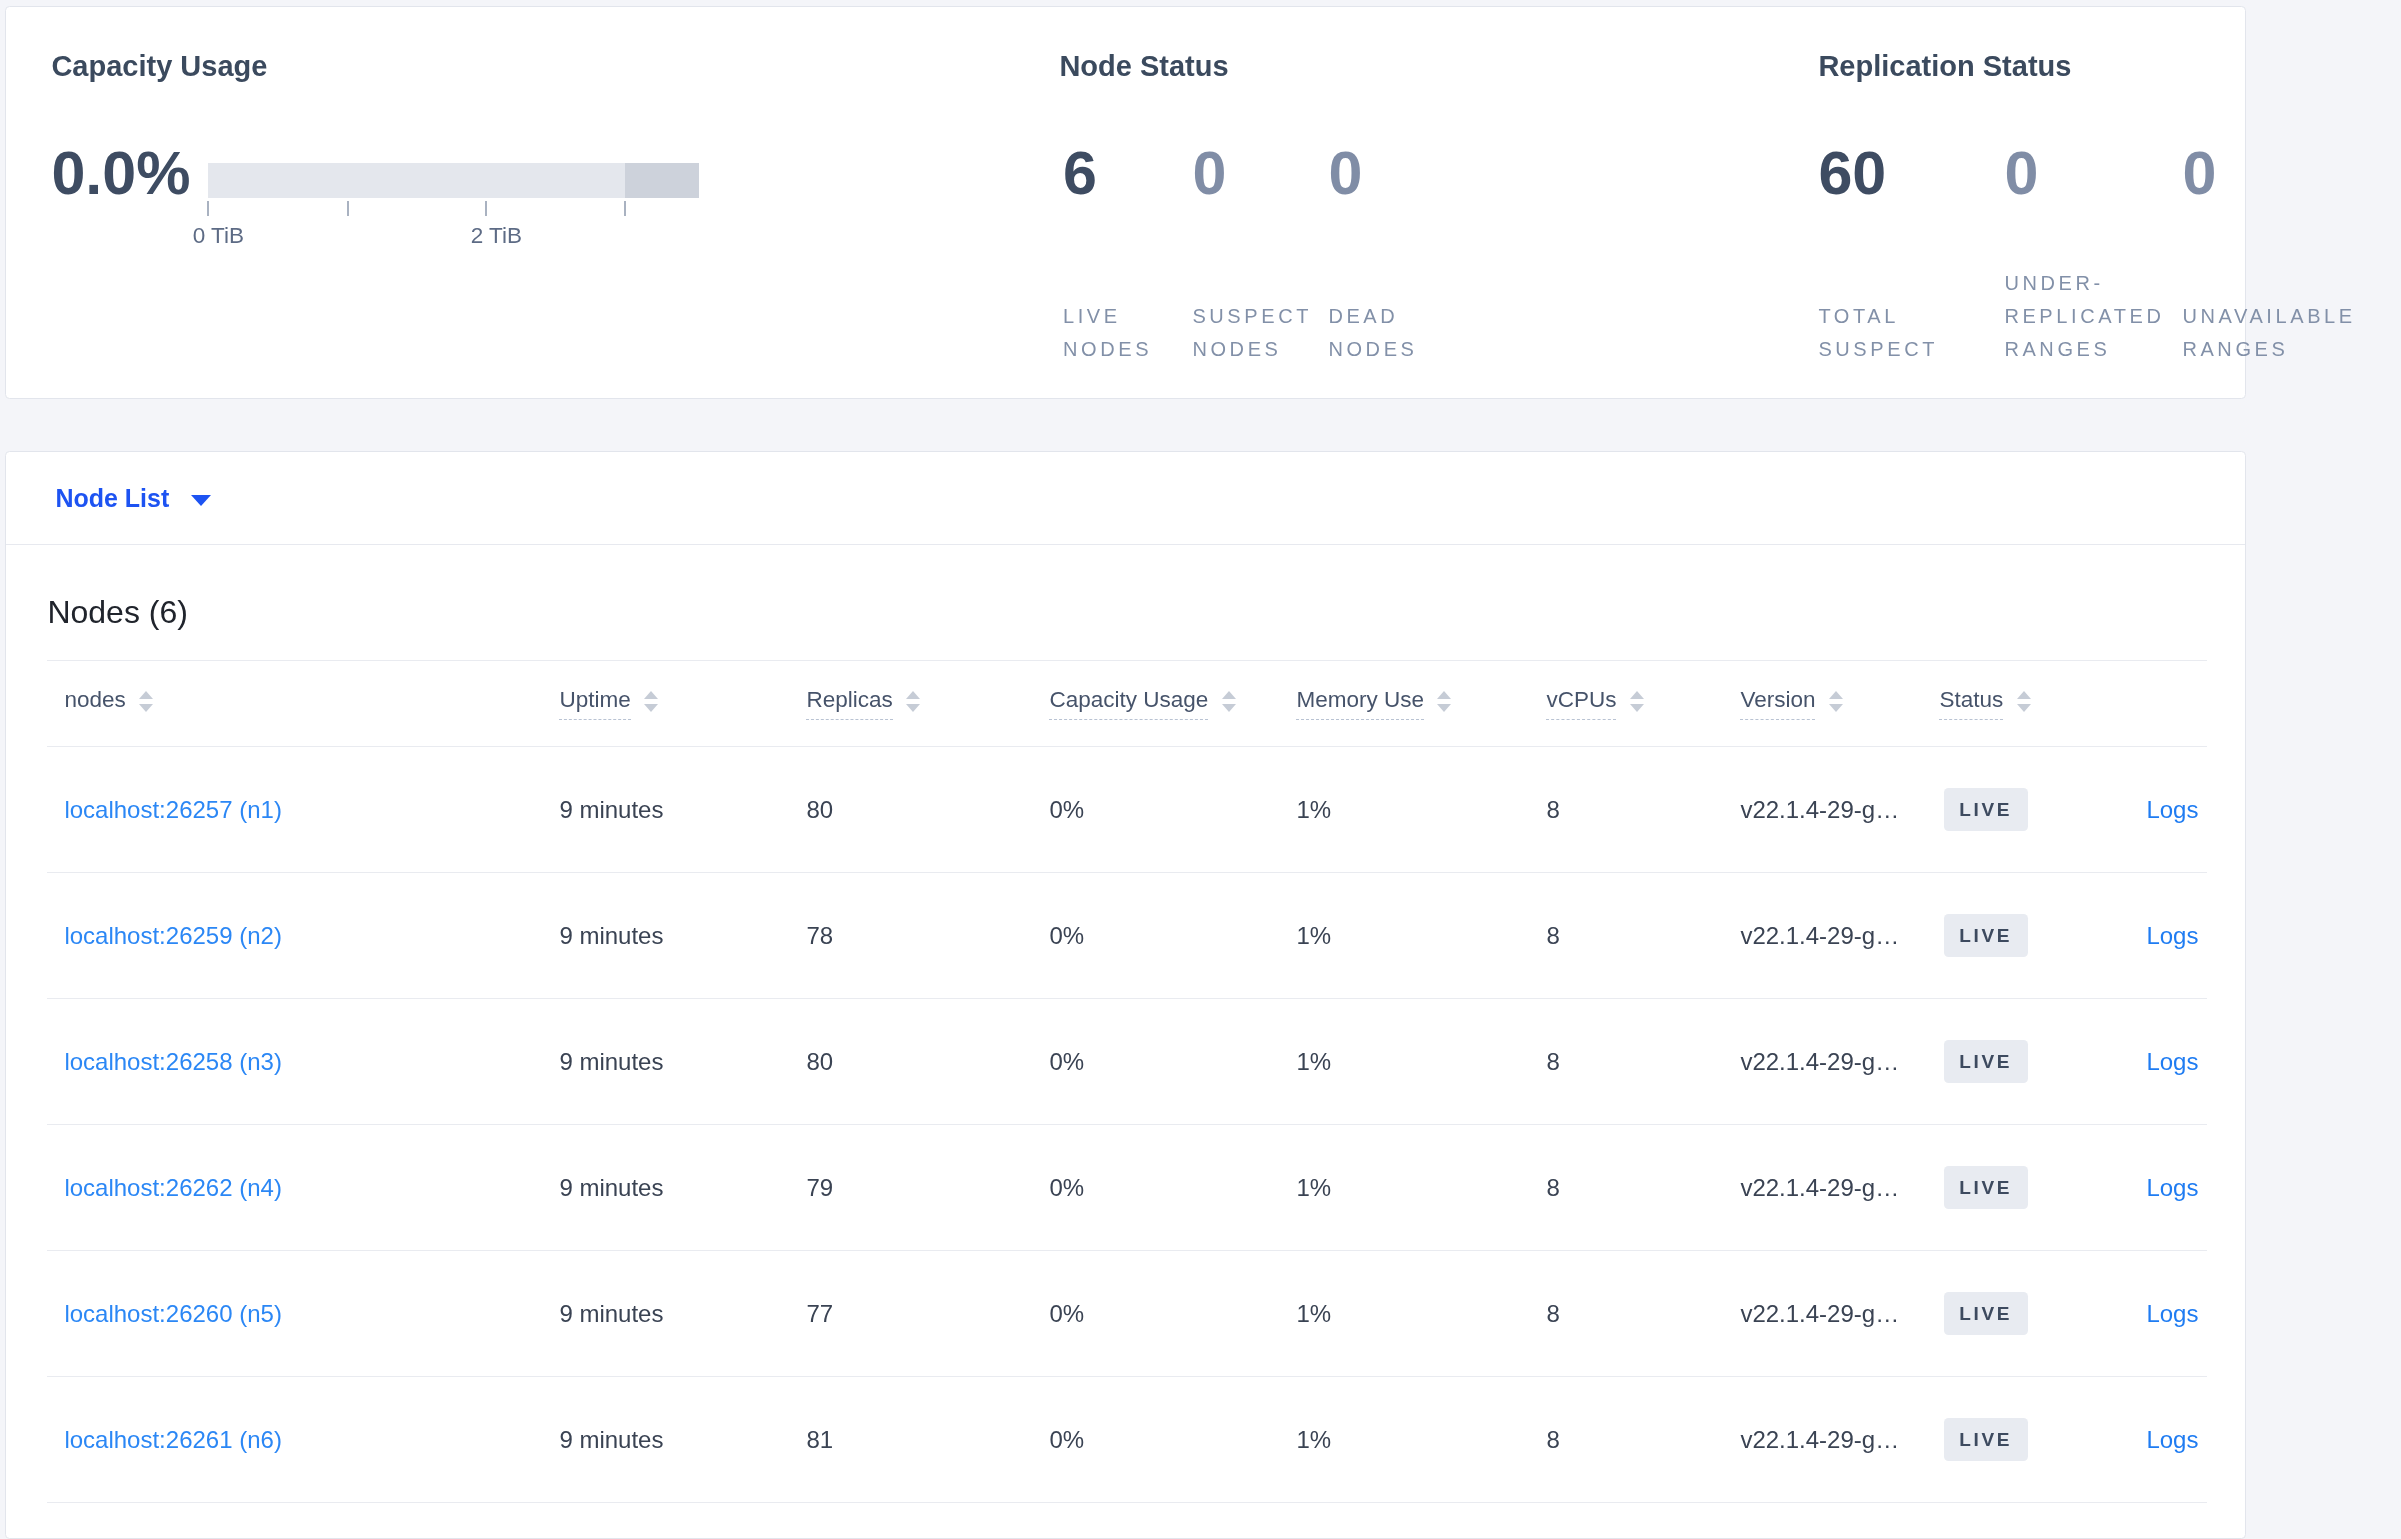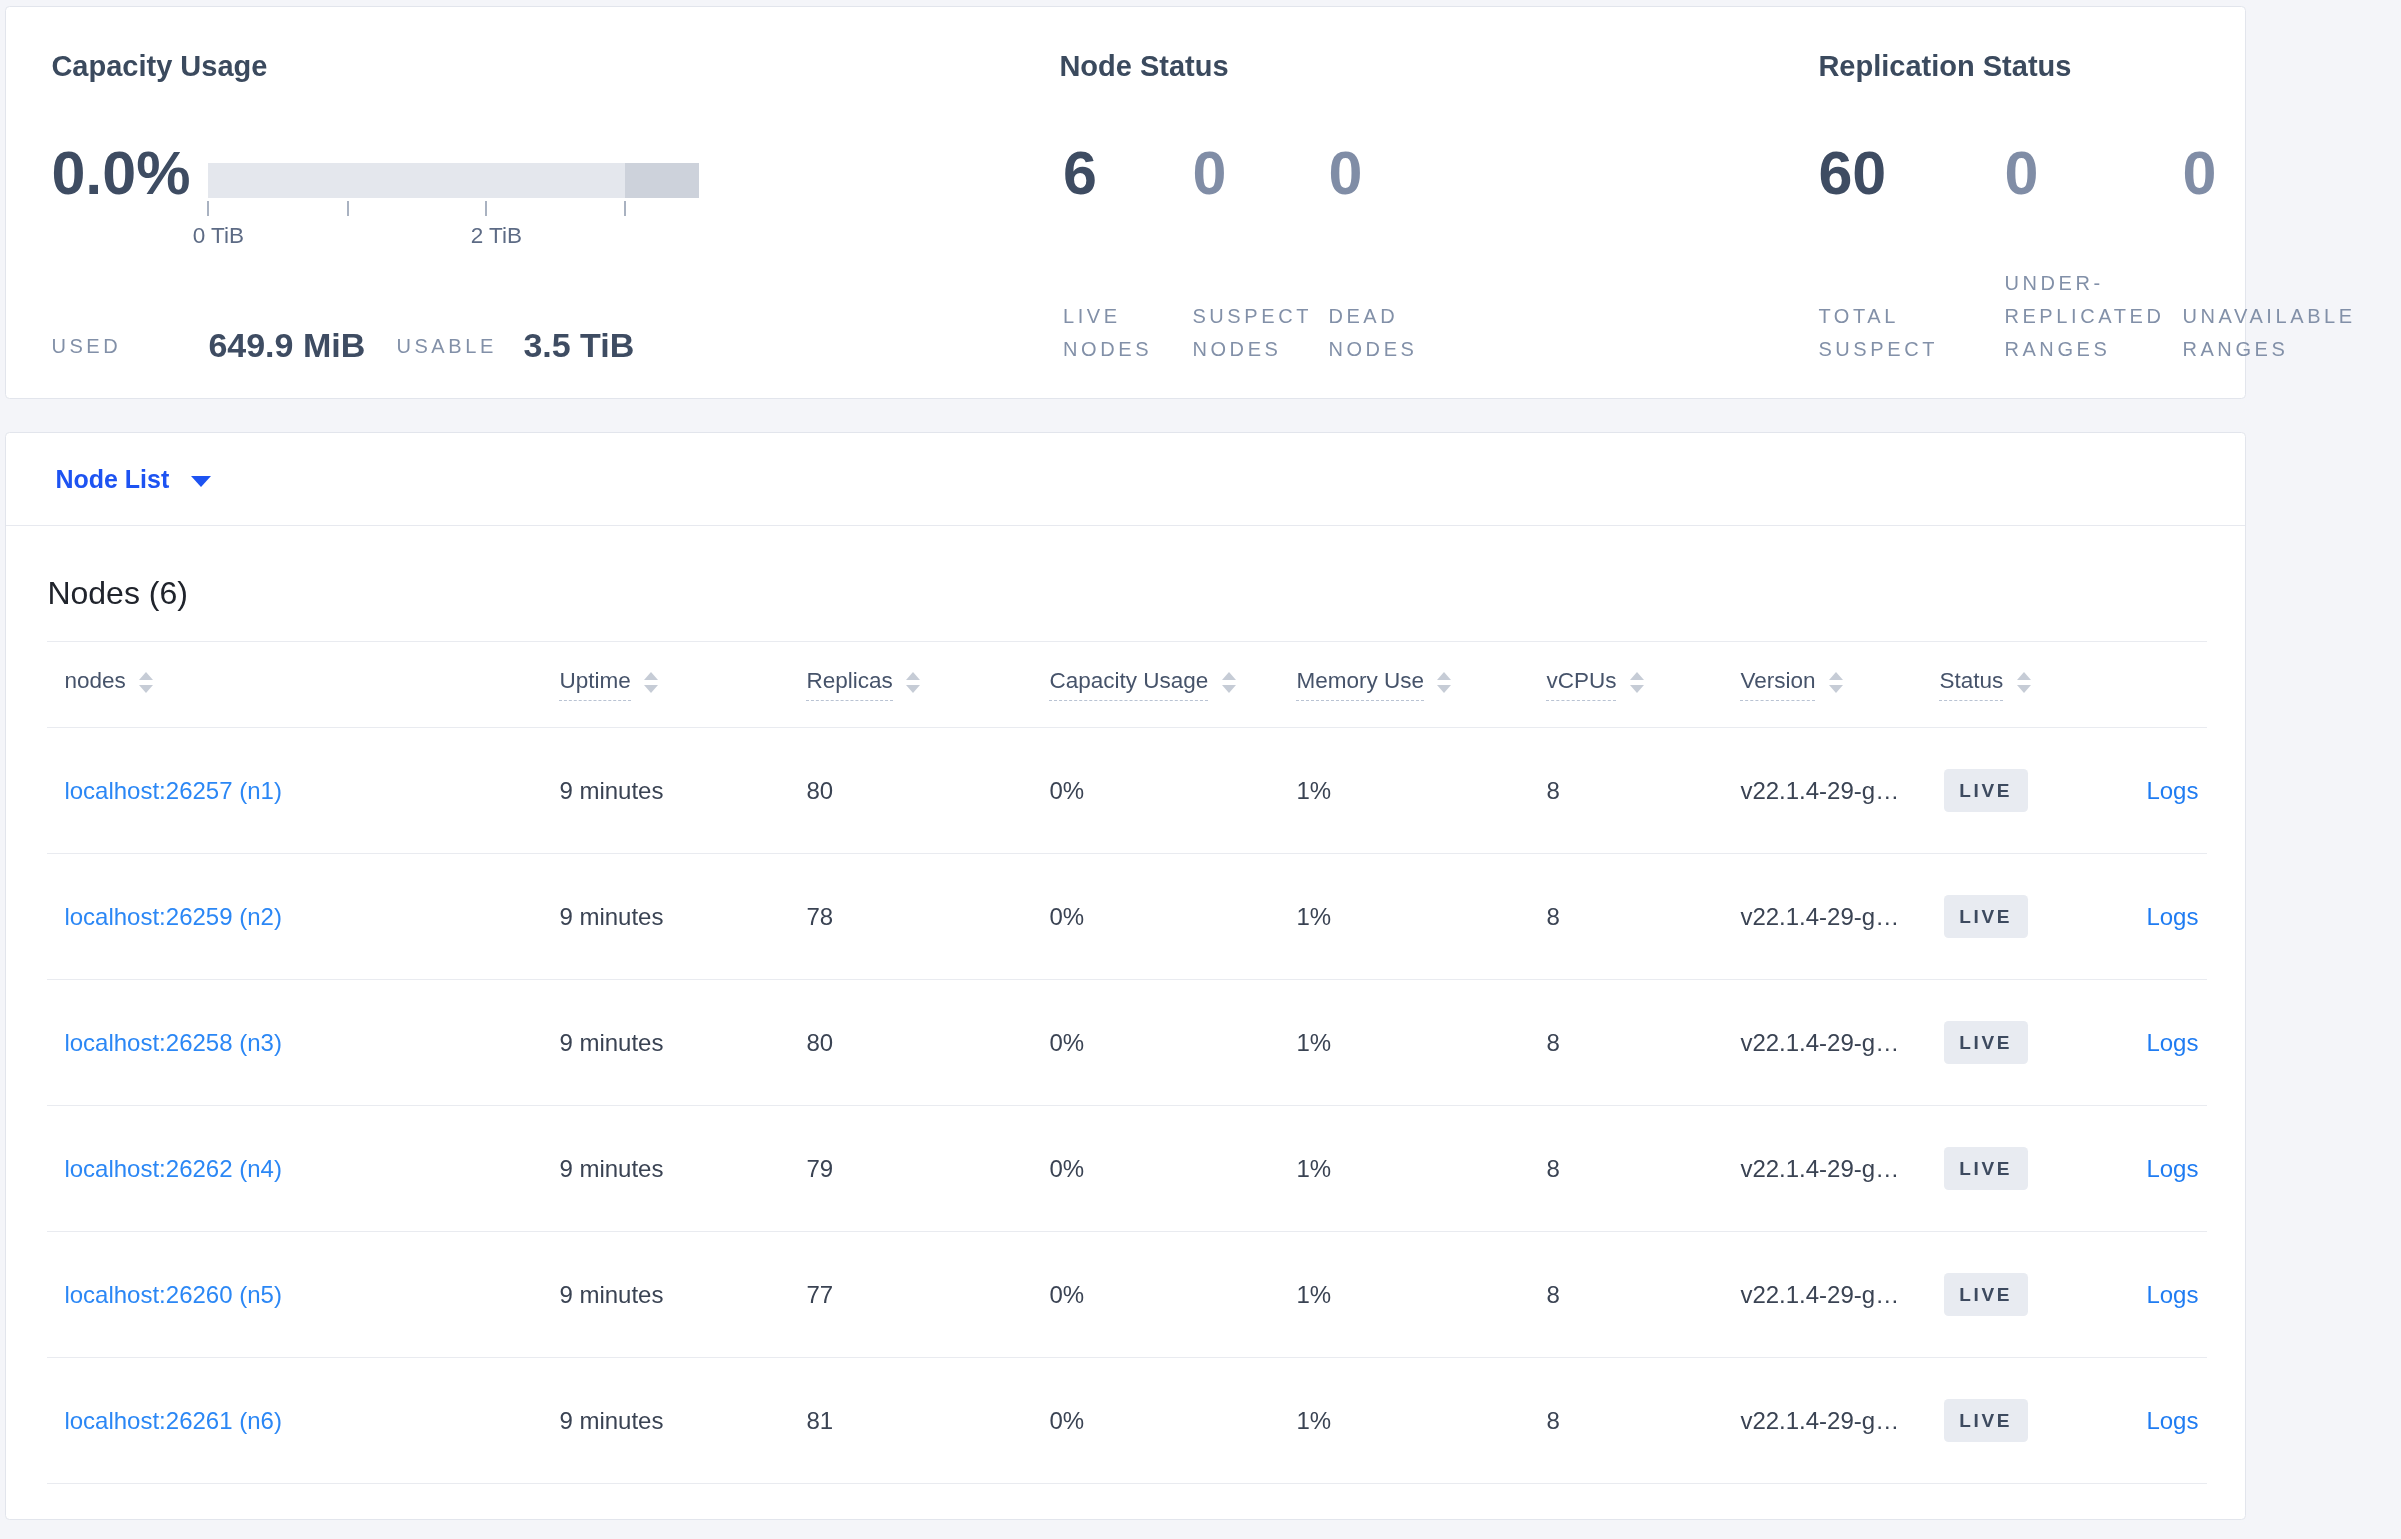--- a/index.html
+++ b/index.html
@@ -12,21 +12,21 @@
   }
   .card {
     position: absolute;
     left: 5.4px;
     width: 2241px;
     background: #ffffff;
     border: 0.9px solid #e2e5ec;
     border-radius: 4.5px;
   }
   #summary-card { top: 6.3px; height: 393px; }
-  #main-card { top: 432px; height: 1088px; }
+  #main-card { top: 451px; height: 1088px; }
 
   
   .panel { position: absolute; top: 0; height: 100%; }
   #capacity-panel { left: 45px; width: 974px; }
   #node-status-panel { left: 1053px; width: 721px; }
   #replication-panel { left: 1812px; width: 559px; }
   .panel-title {
     position: absolute; top: 43px; left: 0;
     font-size: 29px; font-weight: 600; color: #3b4a5e;
   }
@@ -132,26 +132,20 @@
     <div class="big-number" id="capacity-percent">0.0%</div>
     <div id="capacity-bar">
       <div class="bar-tail" style="width: 15.2%;"></div>
     </div>
     <div class="axis-tick" style="left:156px"></div>
     <div class="axis-tick" style="left:296px"></div>
     <div class="axis-tick" style="left:434px"></div>
     <div class="axis-tick" style="left:573px"></div>
     <div class="axis-label" style="left:167px">0 TiB</div>
     <div class="axis-label" style="left:445px">2 TiB</div>
-    <div id="capacity-legend">
-      <span class="leg-label" style="left:0">USED</span>
-      <span class="leg-value" style="left:157px">649.9 MiB</span>
-      <span class="leg-label" style="left:345px">USABLE</span>
-      <span class="leg-value" style="left:472px">3.5 TiB</span>
-    </div>
   </div>
 
   <div class="panel" id="node-status-panel">
     <div class="panel-title">Node Status</div>
     <div class="metric-row">
         <div class="metric emph" style="left: 3.6px;">
     <div class="metric-value">6</div>
     <div class="metric-label">LIVE
 NODES</div>
   </div>

